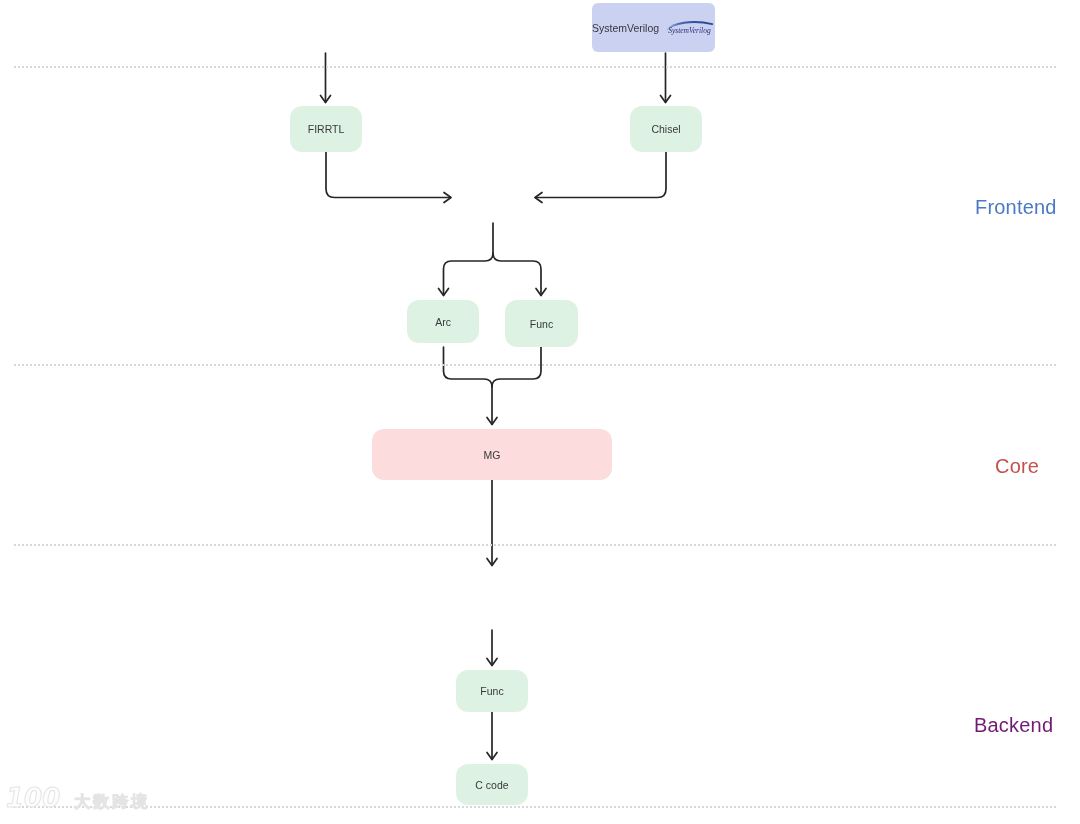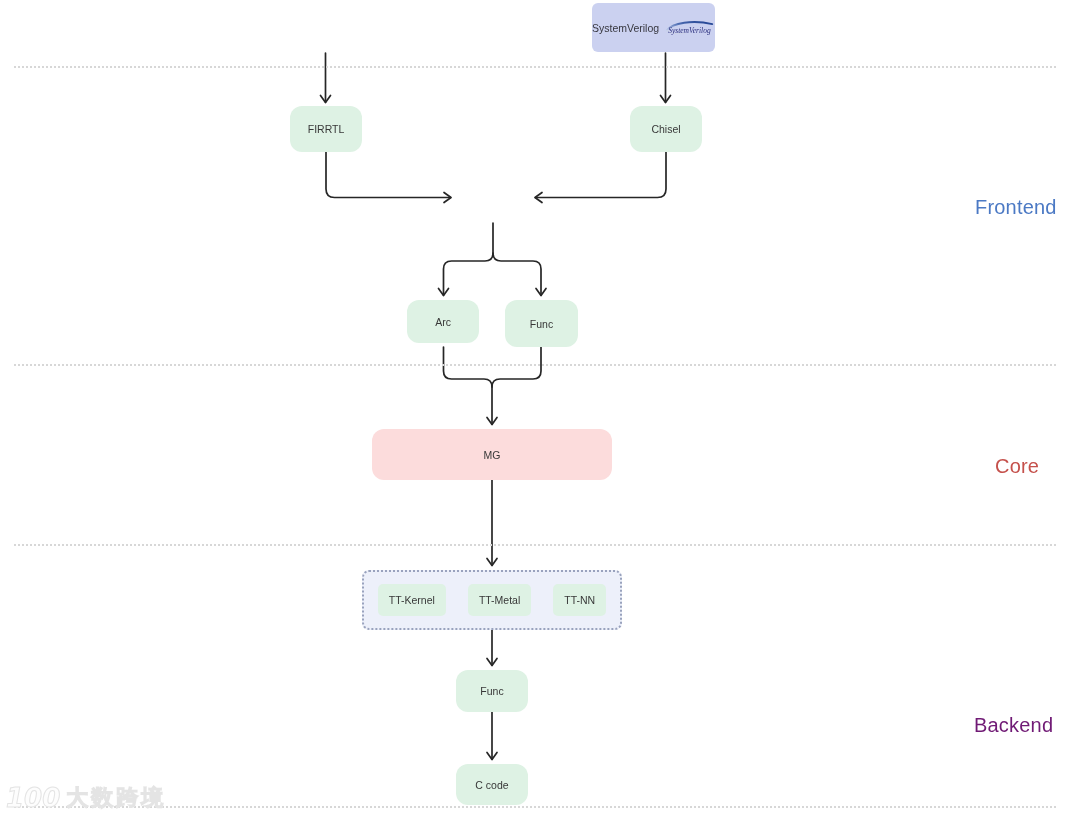--- a/index.html
+++ b/index.html
@@ -56,28 +56,28 @@
 
   
   .stage-label { position:absolute; font-size:20px; letter-spacing:.2px; }
   #label-frontend{left:975px;top:196px;color:#4b79c4}
   #label-core    {left:995px;top:455px;color:#c5514c}
   #label-backend {left:974px;top:714px;color:#701a75}
 
   
   .watermark {
     position:absolute; left:6px; top:783px;
-    display:flex; align-items:flex-end; gap:6px;
+    display:flex; align-items:flex-end; gap:14px;
   }
   .wm-logo, .wm-text {
     color:#fdfdfd; -webkit-text-stroke:1px #e4e4e4; font-weight:700;
   }
   .wm-logo { font-size:26px; font-style:italic; font-weight:800;
     font-family:"DejaVu Sans", sans-serif; }
-  .wm-text { font-size:22px; letter-spacing:3px;
+  .wm-text { font-size:16px; letter-spacing:3px;
     font-family:Liberation Sans, sans-serif; }
 </style>
 </head>
 <body>
 
 <div class="canvas">
 
   <svg class="edges" width="1080" height="824" viewBox="0 0 1080 824">
 
     <path d="M325.5,53 V102"></path>
@@ -134,25 +134,20 @@
       <text x="39" y="22" text-anchor="middle" font-size="11.5" font-style="italic" font-family="Liberation Serif, DejaVu Serif, serif" fill="#2b2f7e">SystemVerilog</text>
     </svg>
   </div>
 
   <div class="node" id="node-firrtl">FIRRTL</div>
   <div class="node" id="node-moore">Chisel</div>
   <div class="node" id="node-arc">Arc</div>
   <div class="node" id="node-func">Func</div>
   <div class="node" id="node-mg">MG</div>
 
-  <div class="group" id="tt-group">
-    <div class="node">TT-Kernel</div>
-    <div class="node">TT-Metal</div>
-    <div class="node">TT-NN</div>
-  </div>
 
   <div class="node" id="node-emitc">Func</div>
   <div class="node" id="node-ccode">C code</div>
 
   <div class="stage-label" id="label-frontend">Frontend</div>
   <div class="stage-label" id="label-core">Core</div>
   <div class="stage-label" id="label-backend">Backend</div>
 
   <div class="watermark">
     <span class="wm-logo">100</span>

